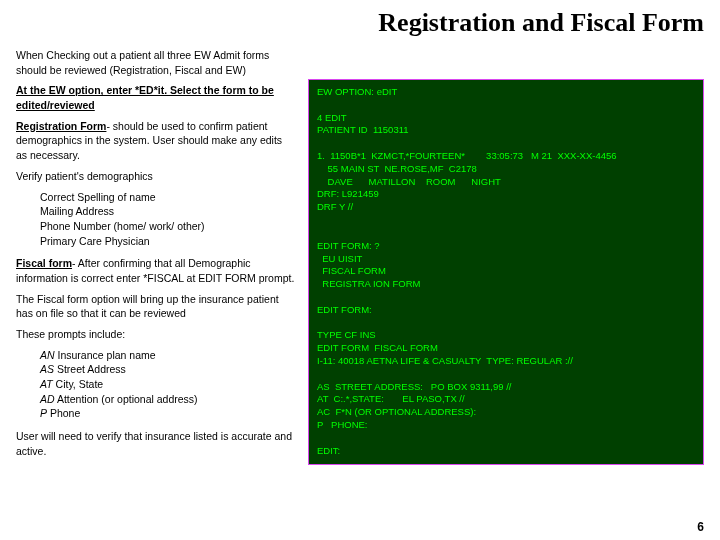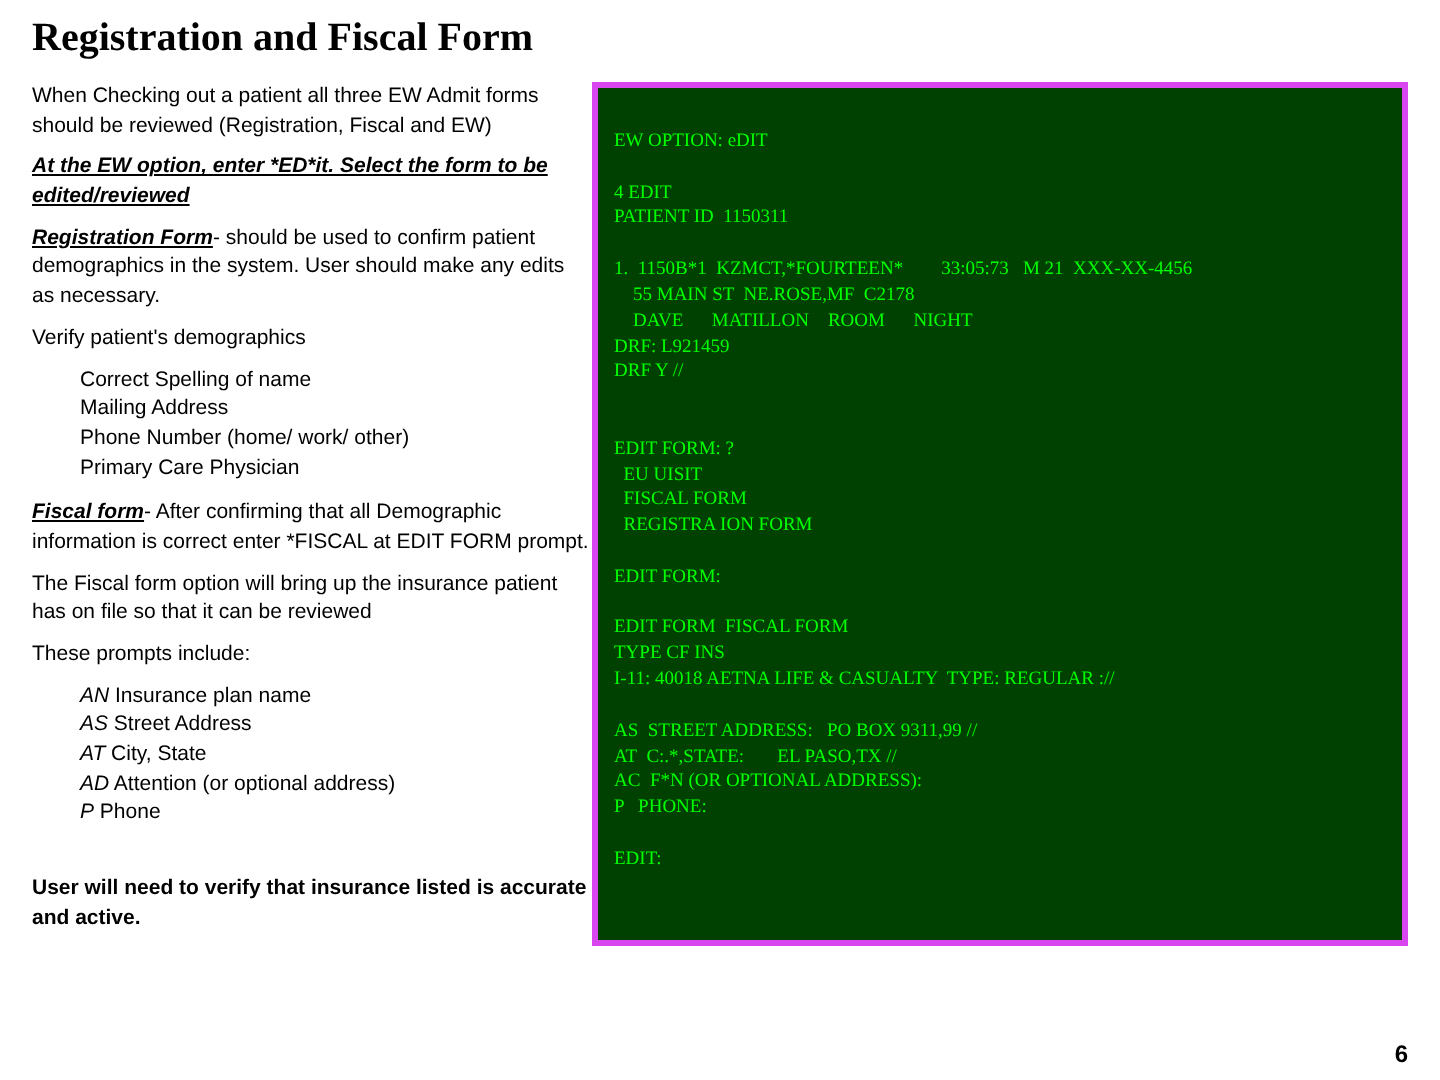--- a/index.html
+++ b/index.html
@@ -12,50 +12,51 @@
       color: #000000;
       overflow: hidden;
     }
     .page {
       width: 720px;
       height: 540px;
       padding: 8px 16px;
       position: relative;
     }
     .title {
-      text-align: left;
-      font-size: 20px;
+      text-align: right;
+      font-size: 26px;
       font-weight: bold;
       margin-bottom: 10px;
       font-family: 'Times New Roman', serif;
     }
     .content-wrapper {
       display: flex;
+      gap: 12px;
+      align-items: flex-end;
     }
     .left-panel {
       flex: 0 0 280px;
       font-size: 10.5px;
       line-height: 1.4;
     }
     .right-panel {
       flex: 1;
       background: #004000;
       color: #00ff00;
-      font-family: Liberation Serif, serif;
+      font-family: Liberation Sans, sans-serif;
       font-size: 9.5px;
       line-height: 1.35;
-      padding: 21px 8px;
-      border: 3px solid #d946ef;
+      padding: 6px 8px;
+      border: 1px solid #d946ef;
     }
     .left-panel p {
       margin-bottom: 6px;
     }
     .left-panel .bold {
       font-weight: bold;
-      font-style: italic;
     }
     .left-panel .italic {
       font-style: italic;
     }
     .left-panel .indent {
       margin-left: 24px;
     }
     .terminal-line {
       white-space: pre;
     }
@@ -108,21 +109,21 @@
 
       <p>These prompts include:</p>
       <div class="indent">
         <div><span class="italic">AN</span> Insurance plan name</div>
         <div><span class="italic">AS</span> Street Address</div>
         <div><span class="italic">AT</span> City, State</div>
         <div><span class="italic">AD</span> Attention (or optional address)</div>
         <div><span class="italic">P</span> Phone</div>
       </div>
 
-      <p style="margin-top:23px;font-weight:bold;">User will need to verify that insurance listed is accurate and active.</p>
+      <p style="margin-top:8px;">User will need to verify that insurance listed is accurate and active.</p>
     </div>
 
     <div class="right-panel">
       <div class="terminal-line">EW OPTION: eDIT</div>
       <div class="terminal-line">&nbsp;</div>
       <div class="terminal-line">4 EDIT</div>
       <div class="terminal-line">PATIENT ID  1150311</div>
       <div class="terminal-line">&nbsp;</div>
       <div class="terminal-line">1.  1150B*1  KZMCT,*FOURTEEN*        33:05:73   M 21  XXX-XX-4456</div>
       <div class="terminal-line">    55 MAIN ST  NE.ROSE,MF  C2178</div>
@@ -131,22 +132,22 @@
       <div class="terminal-line">DRF Y //</div>
       <div class="terminal-line">&nbsp;</div>
       <div class="terminal-line">&nbsp;</div>
       <div class="terminal-line">EDIT FORM: ?</div>
       <div class="terminal-line">  EU UISIT</div>
       <div class="terminal-line">  FISCAL FORM</div>
       <div class="terminal-line">  REGISTRA ION FORM</div>
       <div class="terminal-line">&nbsp;</div>
       <div class="terminal-line">EDIT FORM:</div>
       <div class="terminal-line">&nbsp;</div>
+      <div class="terminal-line">TYPE CF INS</div>
       <div class="terminal-line">EDIT FORM  FISCAL FORM</div>
-      <div class="terminal-line">TYPE CF INS</div>
       <div class="terminal-line">I-11: 40018 AETNA LIFE &amp; CASUALTY  TYPE: REGULAR ://</div>
       <div class="terminal-line">&nbsp;</div>
       <div class="terminal-line">AS  STREET ADDRESS:   PO BOX 9311,99 //</div>
       <div class="terminal-line">AT  C:.*,STATE:       EL PASO,TX //</div>
       <div class="terminal-line">AC  F*N (OR OPTIONAL ADDRESS):</div>
       <div class="terminal-line">P   PHONE:</div>
       <div class="terminal-line">&nbsp;</div>
       <div class="terminal-line">EDIT:</div>
     </div>
   </div>

